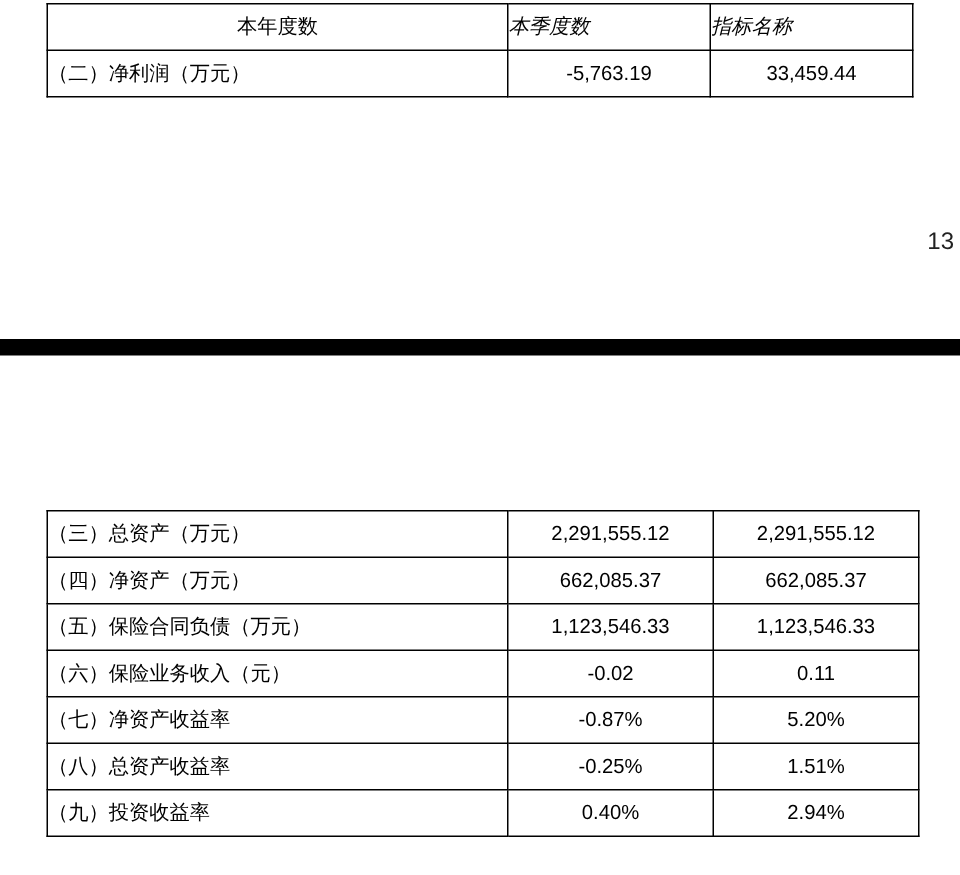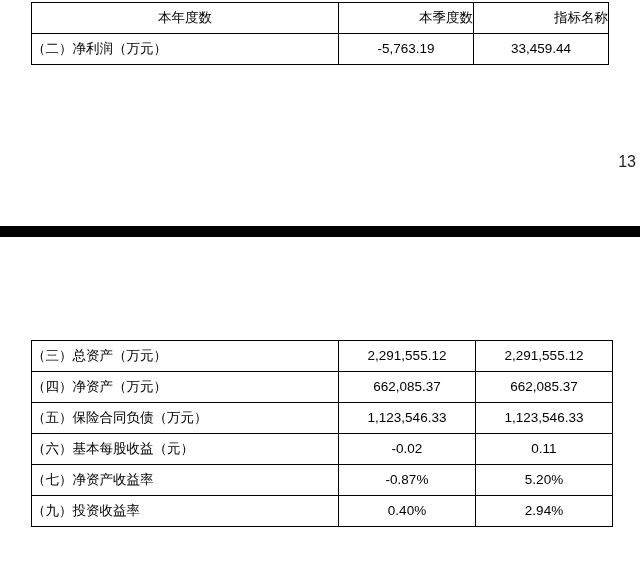--- a/index.html
+++ b/index.html
@@ -55,24 +55,25 @@
   }
   .c-q {
     width: 136px;
     text-align: center;
   }
   .c-y {
     width: 136px;
     text-align: center;
   }
   .hdr {
-    text-align: right;
+    text-align: left;
     font-weight: bold;
     padding-left: 0;
     height: 33px;
+    font-style: italic;
   }
   .hdr-name {
     width: 306px;
     text-align: center;
     font-weight: bold;
     padding-left: 0;
   }
   
   .page-num {
     position: absolute;
@@ -131,28 +132,33 @@
         <td class="c-name">（四）净资产（万元）</td>
         <td class="c-q num">662,085.37</td>
         <td class="c-y num">662,085.37</td>
       </tr>
       <tr>
         <td class="c-name">（五）保险合同负债（万元）</td>
         <td class="c-q num">1,123,546.33</td>
         <td class="c-y num">1,123,546.33</td>
       </tr>
       <tr>
-        <td class="c-name">（六）基本每股收益（元）</td>
+        <td class="c-name">（六）保险业务收入（元）</td>
         <td class="c-q num">-0.02</td>
         <td class="c-y num">0.11</td>
       </tr>
       <tr>
         <td class="c-name">（七）净资产收益率</td>
         <td class="c-q num">-0.87%</td>
         <td class="c-y num">5.20%</td>
+      </tr>
+      <tr>
+        <td class="c-name">（八）总资产收益率</td>
+        <td class="c-q num">-0.25%</td>
+        <td class="c-y num">1.51%</td>
       </tr>
       <tr>
         <td class="c-name">（九）投资收益率</td>
         <td class="c-q num">0.40%</td>
         <td class="c-y num">2.94%</td>
       </tr>
     </tbody>
   </table>
 
 </div>

